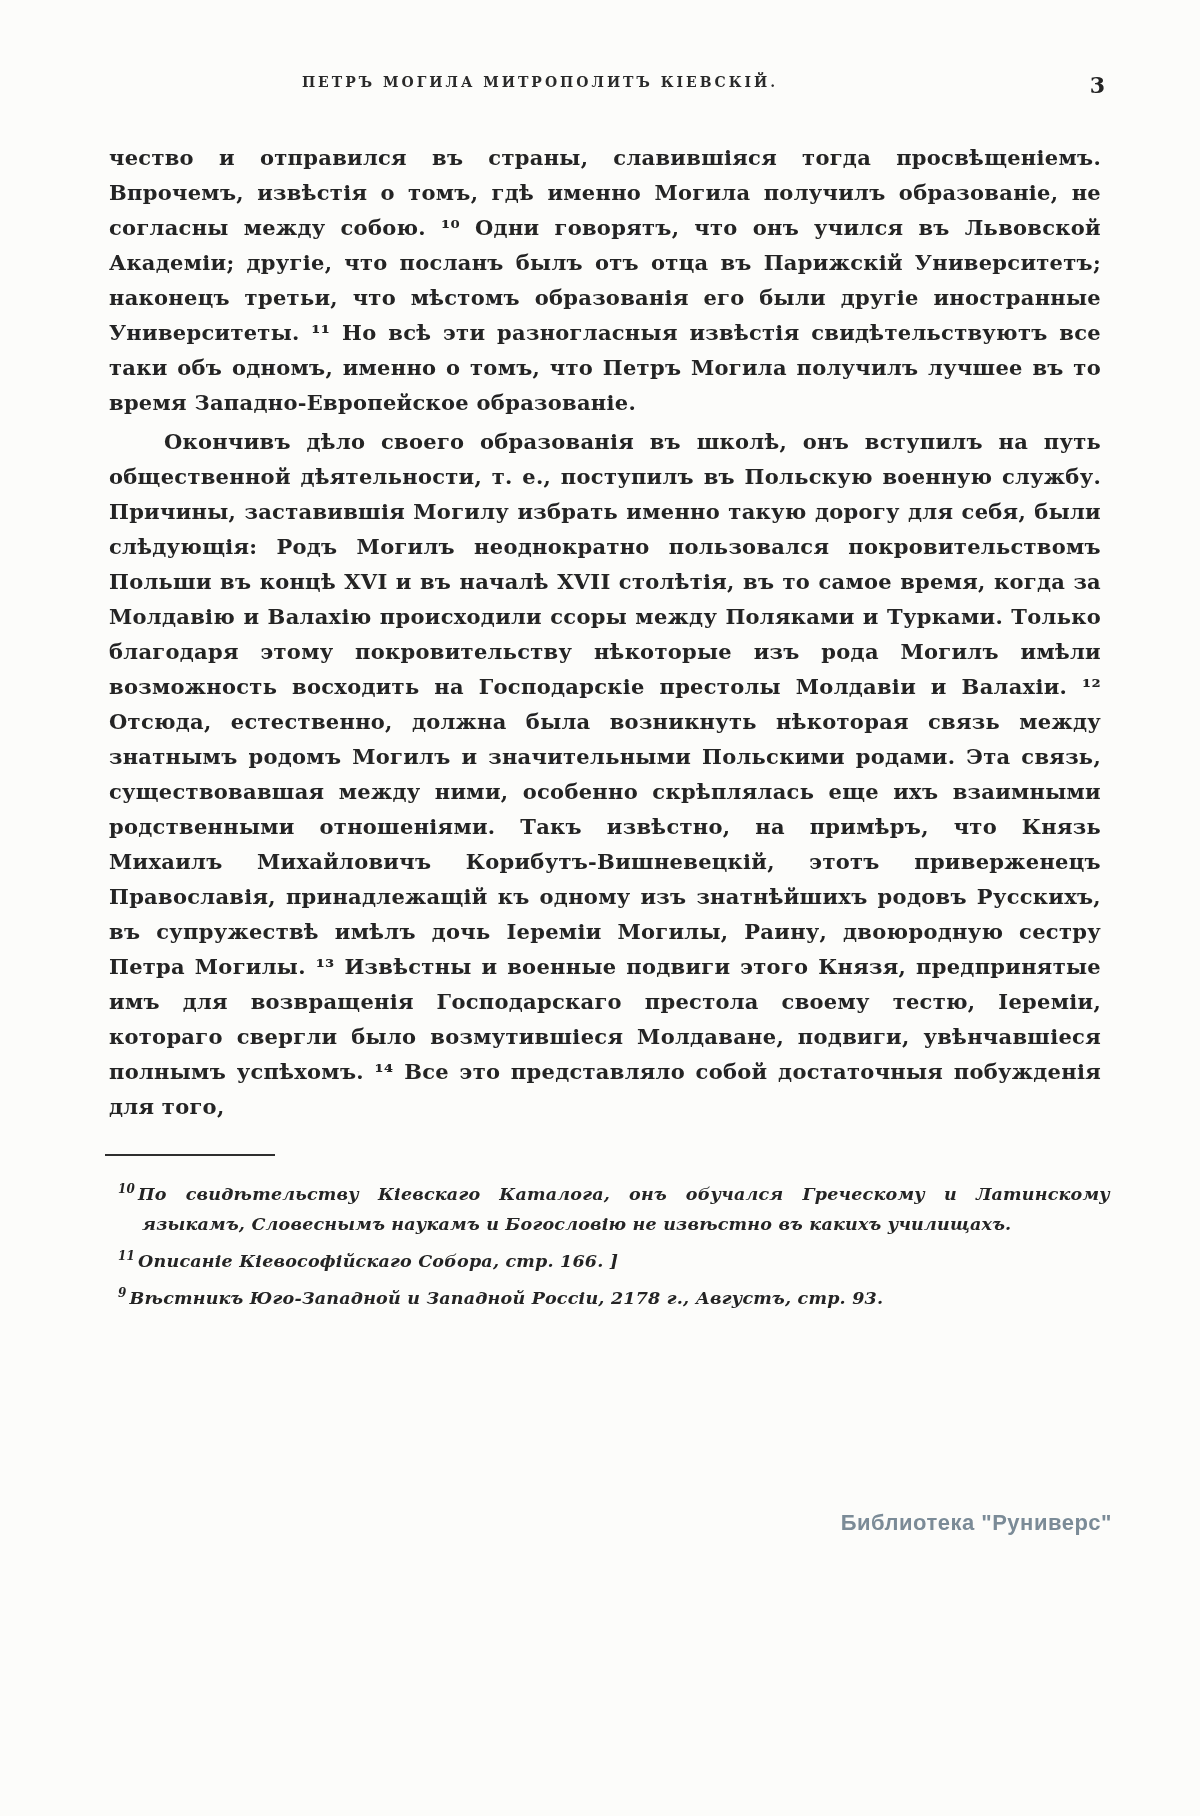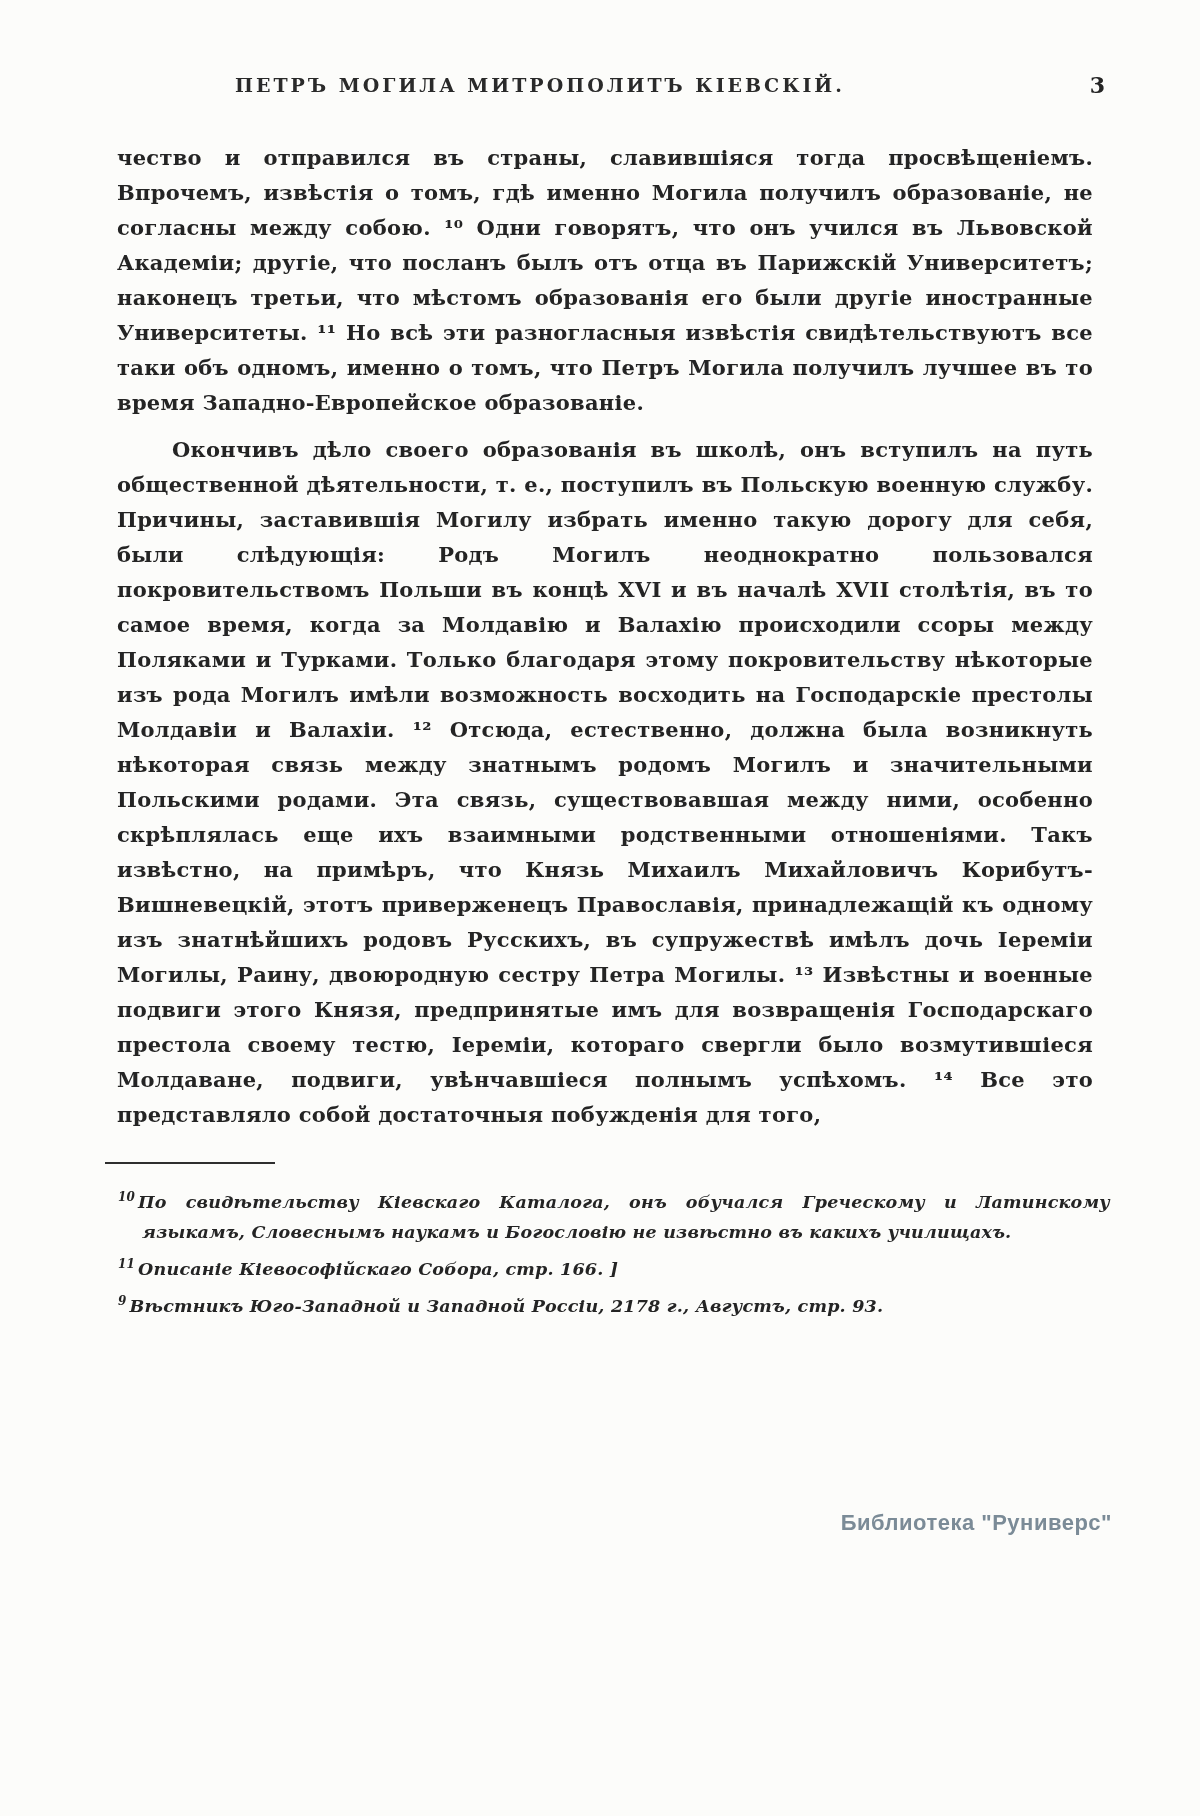--- a/index.html
+++ b/index.html
@@ -19,21 +19,21 @@
     box-sizing: border-box;
   }
   .running-header {
     position: relative;
     padding-top: 74px;
     margin: 0 95px 0 105px;
     height: 28px;
   }
   .running-header-title {
     text-align: center;
-    font-size: 19px;
+    font-size: 14px;
     font-weight: 700;
     letter-spacing: 3px;
     color: #2a2a2a;
     margin-right: 130px;
   }
   .page-number {
     position: absolute;
     right: 0;
     top: 72px;
     font-size: 22px;
@@ -42,21 +42,21 @@
   .page-body {
     margin: 38px 95px 0 105px;
     width: 1000px;
     font-size: 21px;
     line-height: 35px;
     font-weight: 700;
     text-align: justify;
     letter-spacing: 0.3px;
   }
   .page-body p {
-    margin: 12px;
+    margin: 4px;
   }
   .page-body p.indented {
     text-indent: 55px;
   }
   .footnote-separator {
     margin: 30px 0 18px 105px;
     width: 170px;
     height: 0;
     border: none;
     border-top: 2px solid #2e2e2e;

